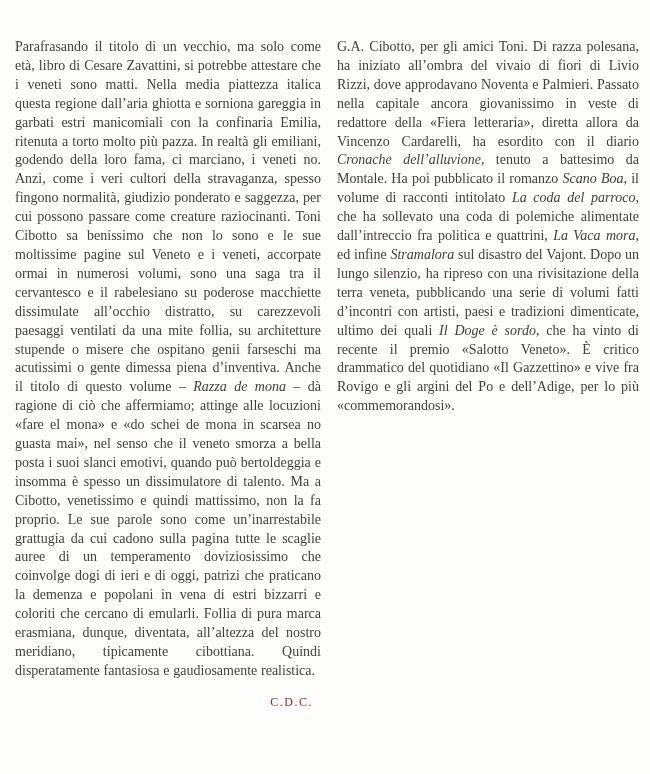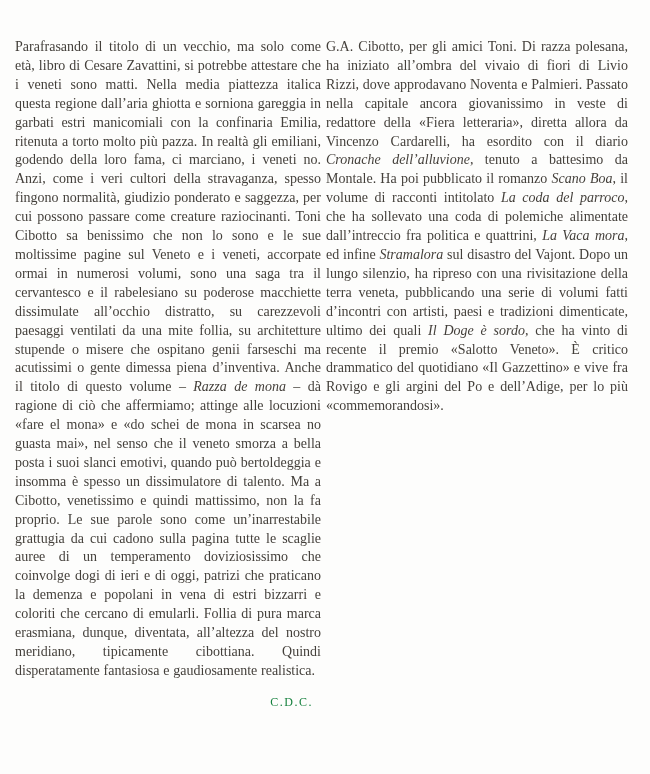--- a/index.html
+++ b/index.html
@@ -13,21 +13,21 @@
     height: 774px;
     background: #fdfdfc;
     box-sizing: border-box;
     padding: 38px 7px 0 15px;
     font-family: "Liberation Serif", "DejaVu Serif", serif;
     color: #433f3a;
     overflow: hidden;
   }
   .columns {
     display: flex;
-    gap: 5px;
+    gap: 16px;
   }
   .column {
     box-sizing: border-box;
   }
   .column-left { width: 306px; }
   .column-right { width: 302px; }
   .body-text {
     margin: 0;
     font-size: 14px;
     line-height: 18.9px;
@@ -38,21 +38,21 @@
     word-spacing: 0.02em;
   }
   .body-text .run { white-space: pre-wrap; }
   .body-text .italic { font-style: italic; margin-top: 16px; }
   .signature {
     margin-top: 14px;
     padding-right: 8px;
     text-align: right;
     font-size: 12px;
     letter-spacing: 1.5px;
-    color: #15803d;
+    color: #b91c1c;
   }
 </style>
 </head>
 <body>
 
 <div class="page">
   <div class="columns">
     <div class="column column-left">
       <p class="body-text" lang="it"><span class="run">Parafrasando il titolo di un vecchio, ma solo come età, libro di Cesare Zavattini, si potrebbe attestare che i veneti sono matti. Nella media piattezza italica questa regione dall’aria ghiotta e sorniona gareggia in garbati estri manicomiali con la confinaria Emilia, ritenuta a torto molto più pazza. In realtà gli emiliani, godendo della loro fama, ci marciano, i veneti no. Anzi, come i veri cultori della stravaganza, spesso fingono normalità, giudizio ponderato e saggezza, per cui possono passare come creature raziocinanti. Toni Cibotto sa benissimo che non lo sono e le sue moltissime pagine sul Veneto e i veneti, accorpate ormai in numerosi volumi, sono una saga tra il cervantesco e il rabelesiano su poderose macchiette dissimulate all’occhio distratto, su carezzevoli paesaggi ventilati da una mite follia, su architetture stupende o misere che ospitano genii farseschi ma acutissimi o gente dimessa piena d’inventiva. Anche il titolo di questo volume – </span><span class="run italic">Razza de mona</span><span class="run"> – dà ragione di ciò che affermiamo; attinge alle locuzioni «fare el mona» e «do schei de mona in scarsea no guasta mai», nel senso che il veneto smorza a bella posta i suoi slanci emotivi, quando può bertoldeggia e insomma è spesso un dissimulatore di talento. Ma a Cibotto, venetissimo e quindi mattissimo, non la fa proprio. Le sue parole sono come un’inarrestabile grattugia da cui cadono sulla pagina tutte le scaglie auree di un temperamento doviziosissimo che coinvolge dogi di ieri e di oggi, patrizi che praticano la demenza e popolani in vena di estri bizzarri e coloriti che cercano di emularli. Follia di pura marca erasmiana, dunque, diventata, all’altezza del nostro meridiano, tipicamente cibottiana. Quindi disperatamente fantasiosa e gaudiosamente realistica.</span></p>
       <div class="signature">C.D.C.</div>

